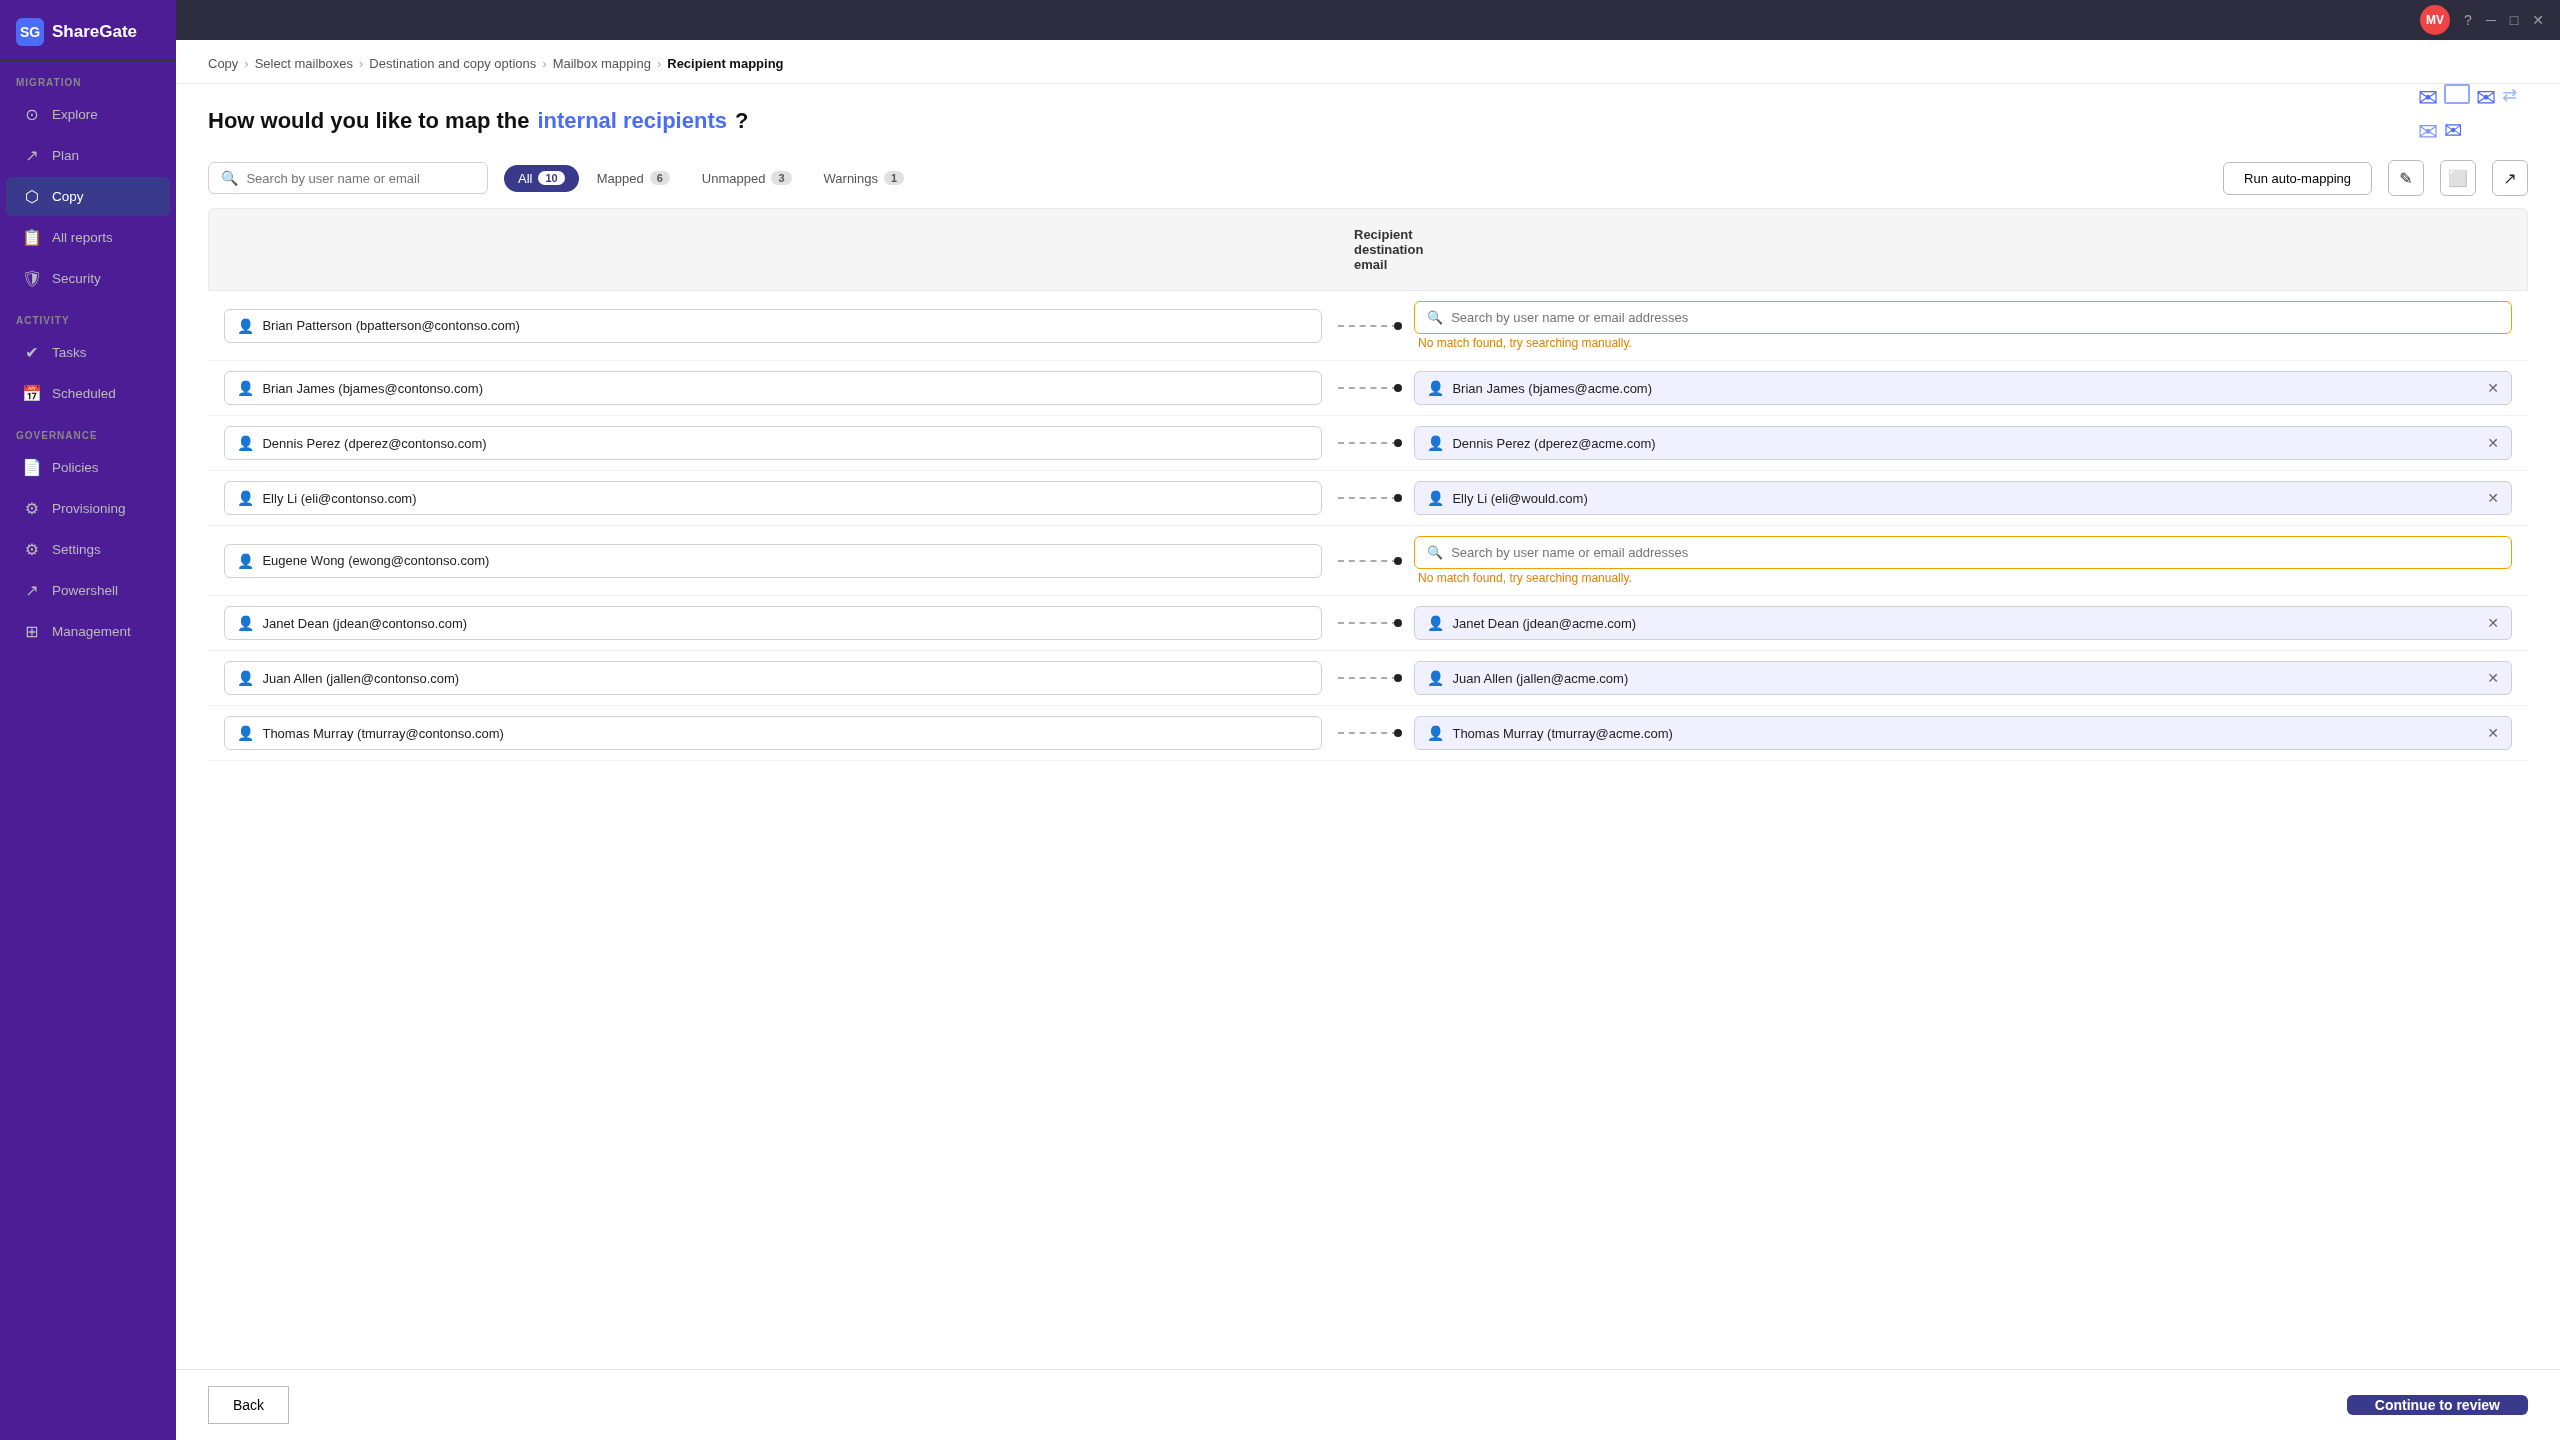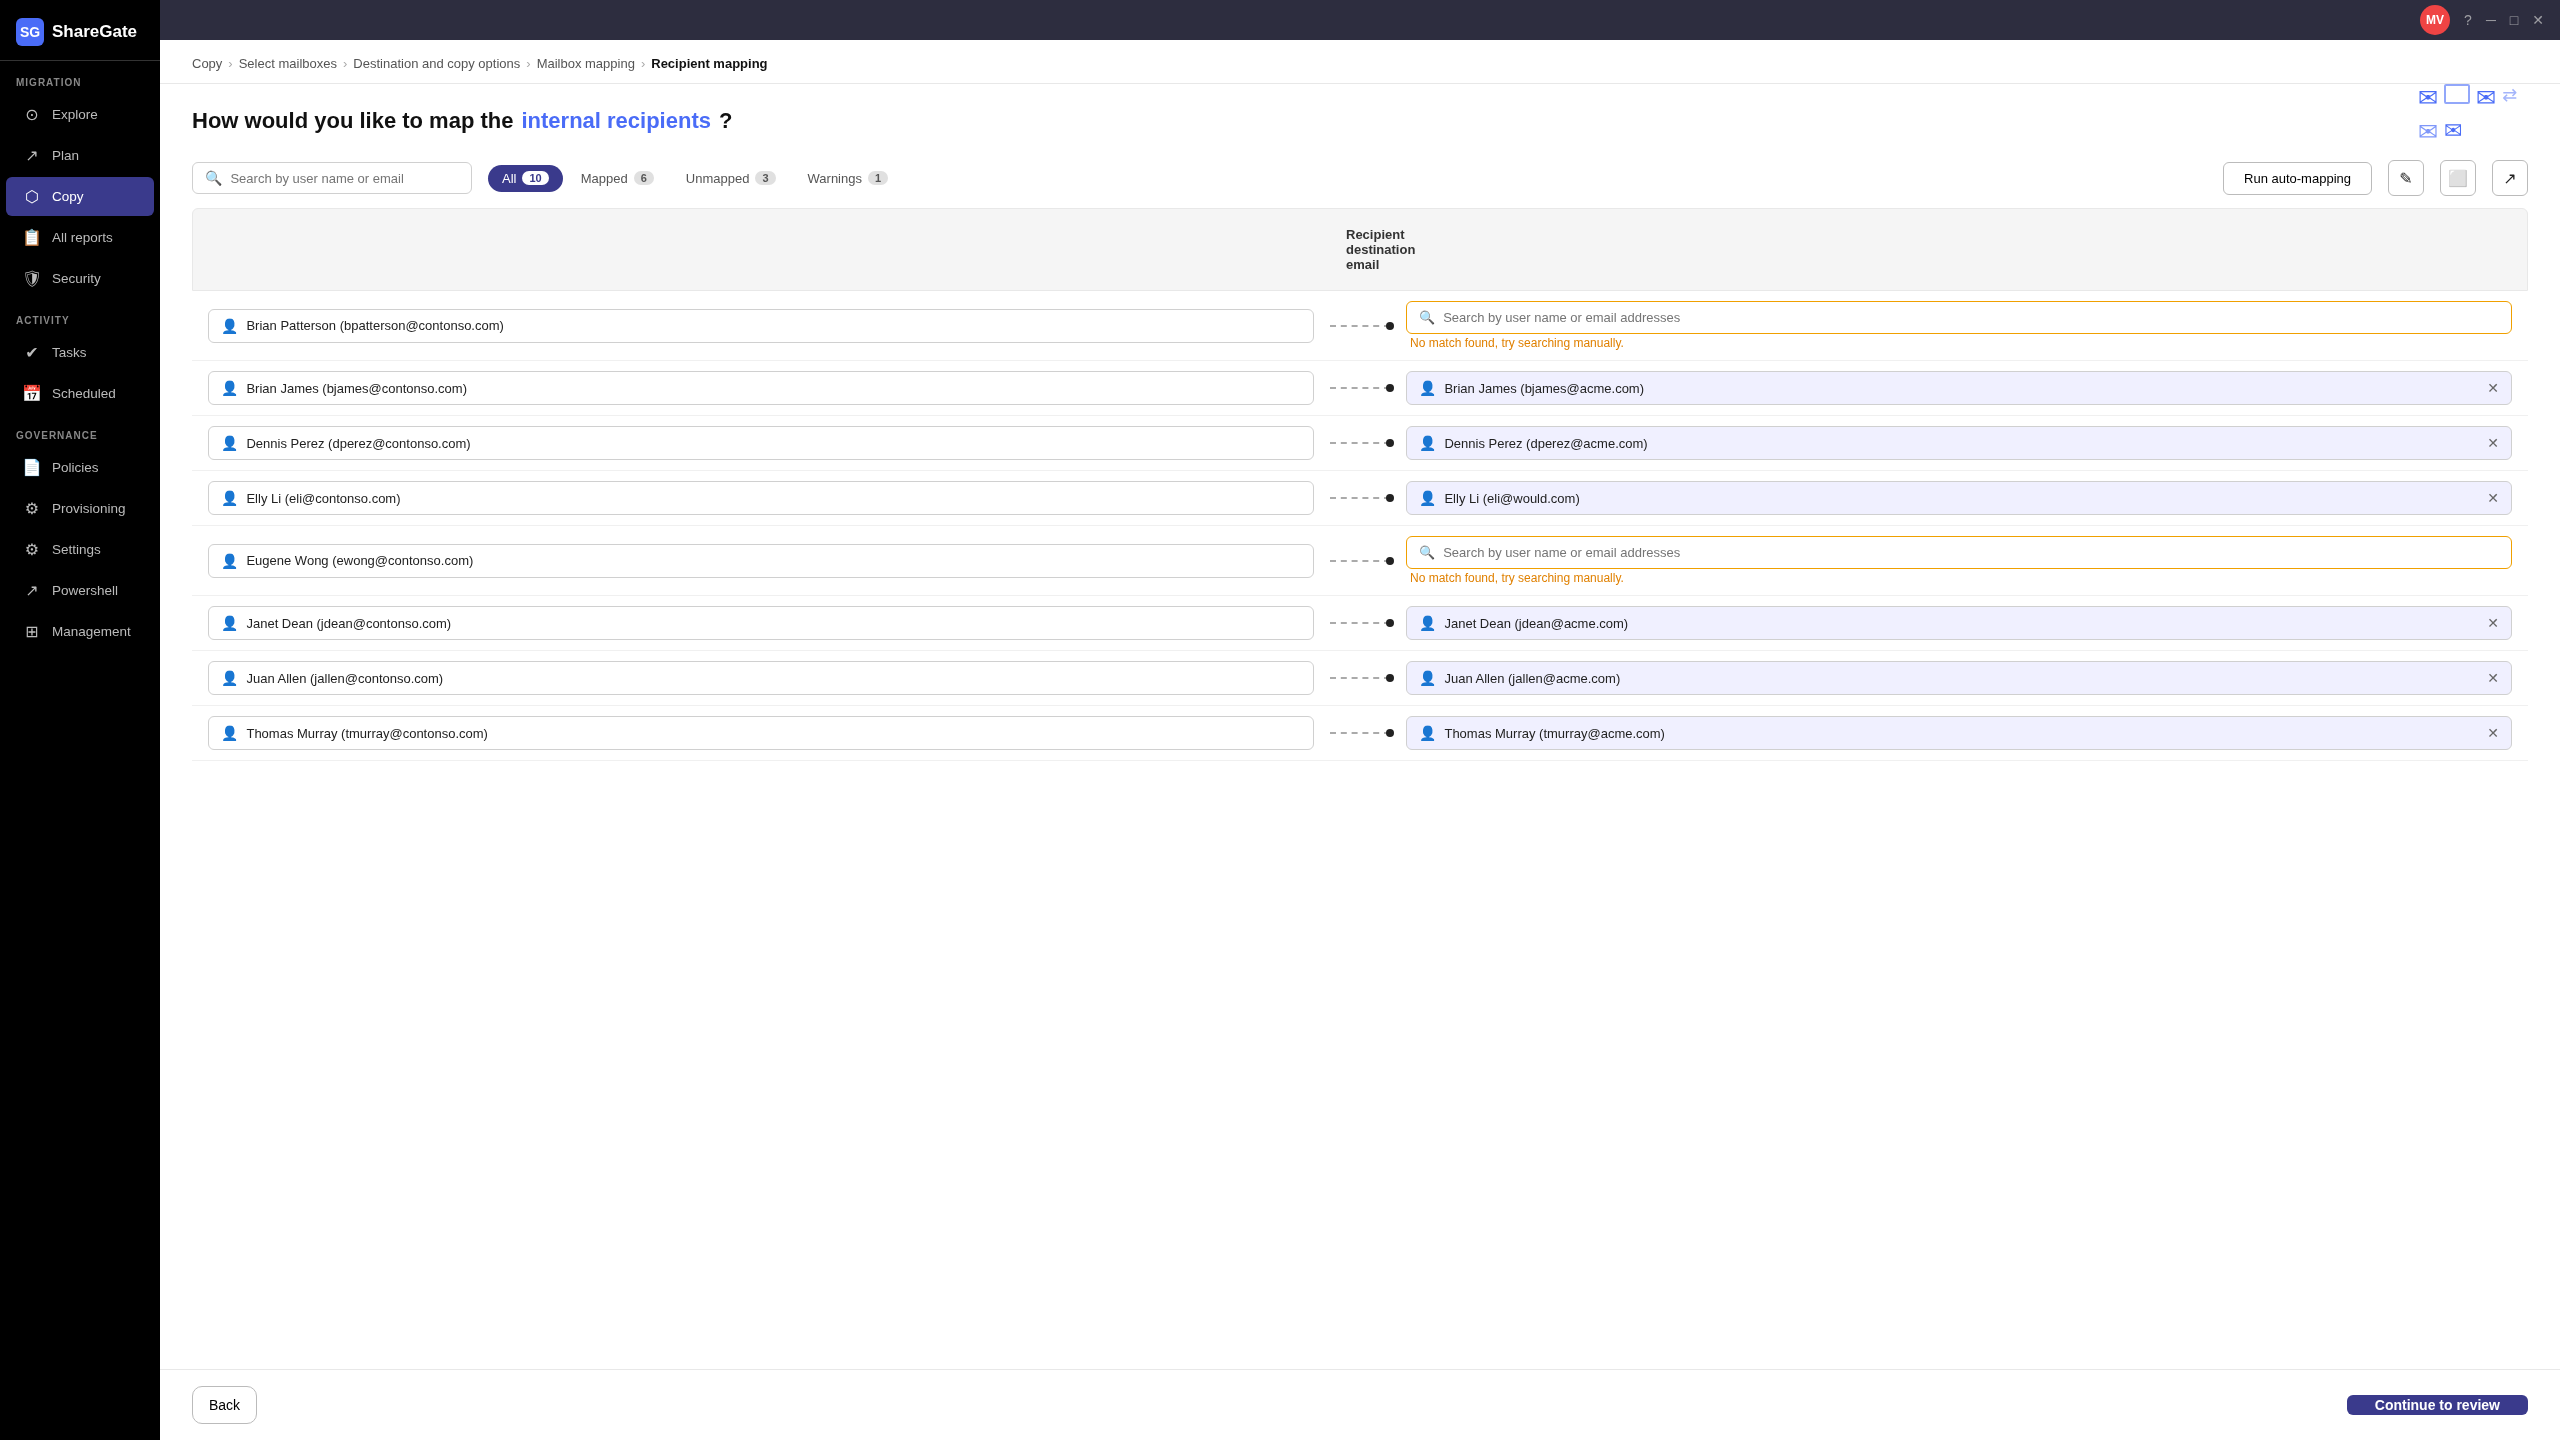--- a/index.html
+++ b/index.html
@@ -1,21 +1,21 @@
 <!DOCTYPE html>
 <html><head>
   <meta charset="utf-8">
   <style>
     * { box-sizing: border-box; margin: 0; padding: 0; }
     body { font-family: 'Segoe UI', Arial, sans-serif; background: #1a1a2e; color: #222; display: flex; height: 100vh; overflow: hidden; font-size: 14px; }
 
     
     .sidebar {
-      width: 160px;
-      background: #000000;
+      width: 176px;
+      background: #4c1d95;
       color: #ccc;
       display: flex;
       flex-direction: column;
       flex-shrink: 0;
       height: 100vh;
       overflow-y: auto;
     }
     .sidebar-logo {
       padding: 18px 16px 14px;
       display: flex;
@@ -297,23 +297,23 @@
     .footer {
       padding: 16px 32px;
       background: #fff;
       display: flex;
       align-items: center;
       justify-content: space-between;
       border-top: 1px solid #e8e8e8;
       flex-shrink: 0;
     }
     .back-btn {
-      padding: 10px 16px;
+      padding: 10px 24px;
       border: 1.5px solid #bbb;
-      border-radius: 10px;
+      border-radius: 0;
       background: #fff;
       font-size: 14px;
       cursor: pointer;
       font-weight: 500;
     }
     .continue-btn {
       padding: 2px 28px;
       background: #3a3a8c;
       color: #fff;
       border: none;

